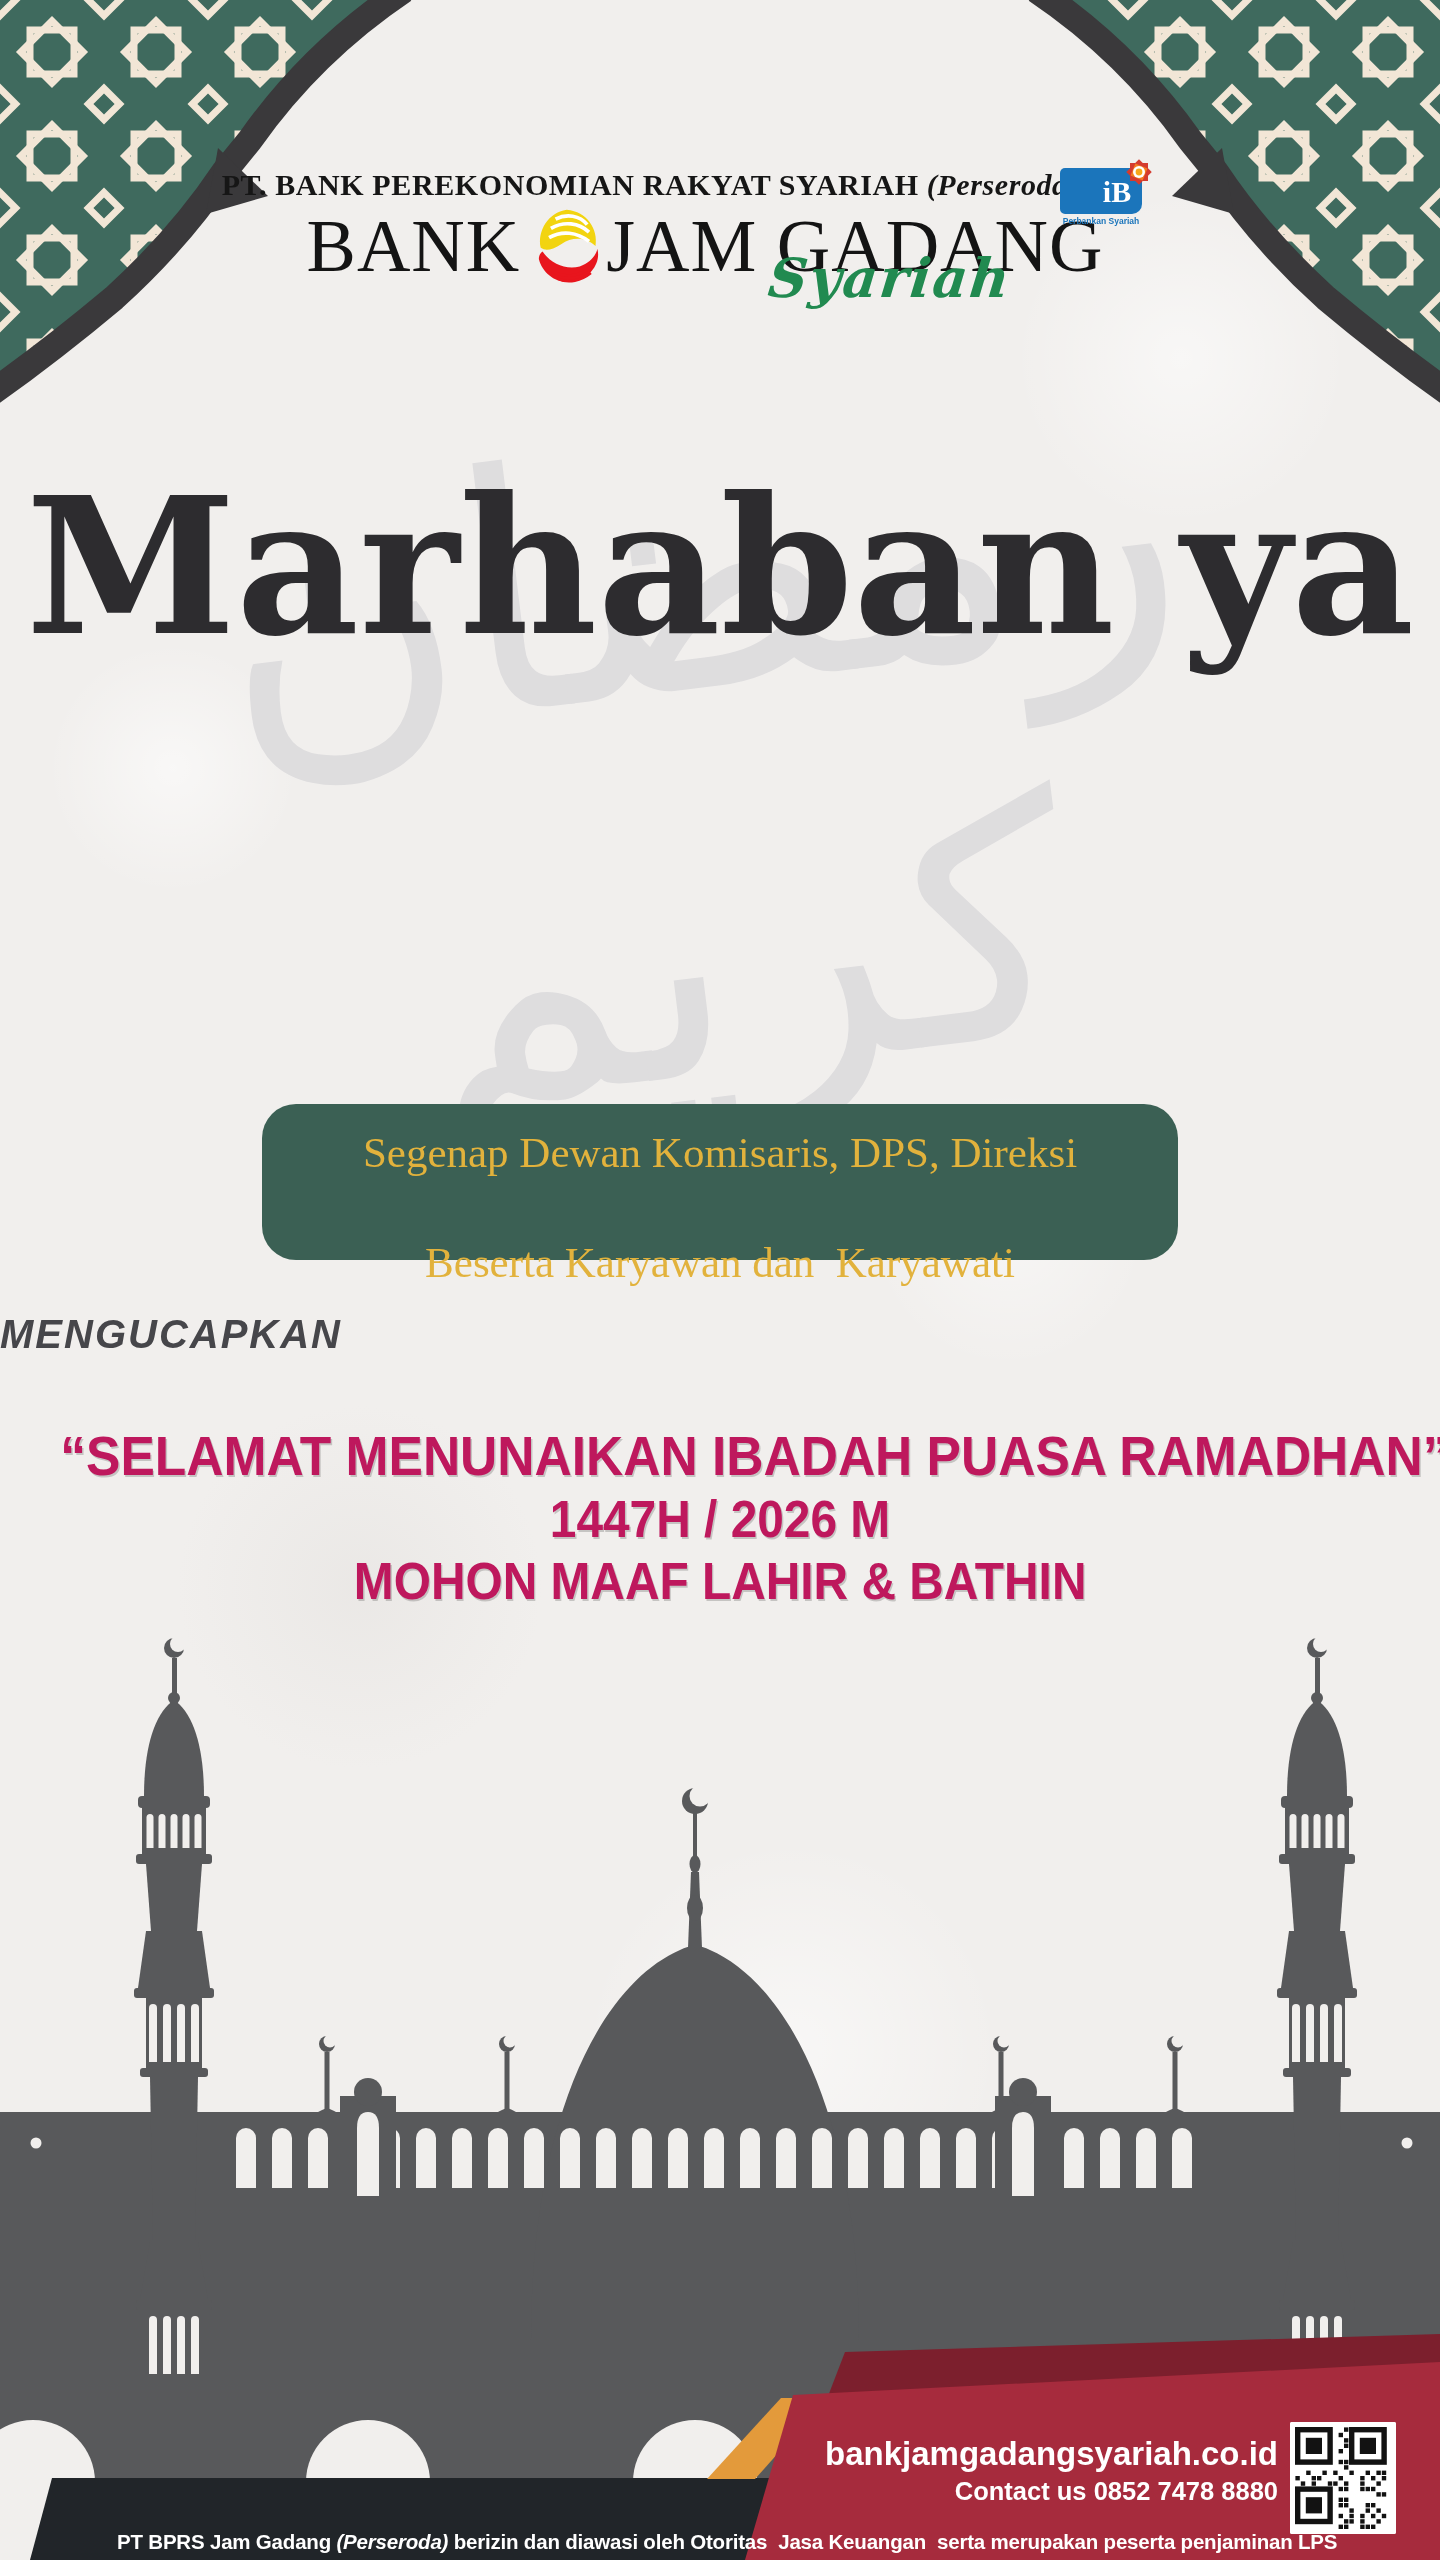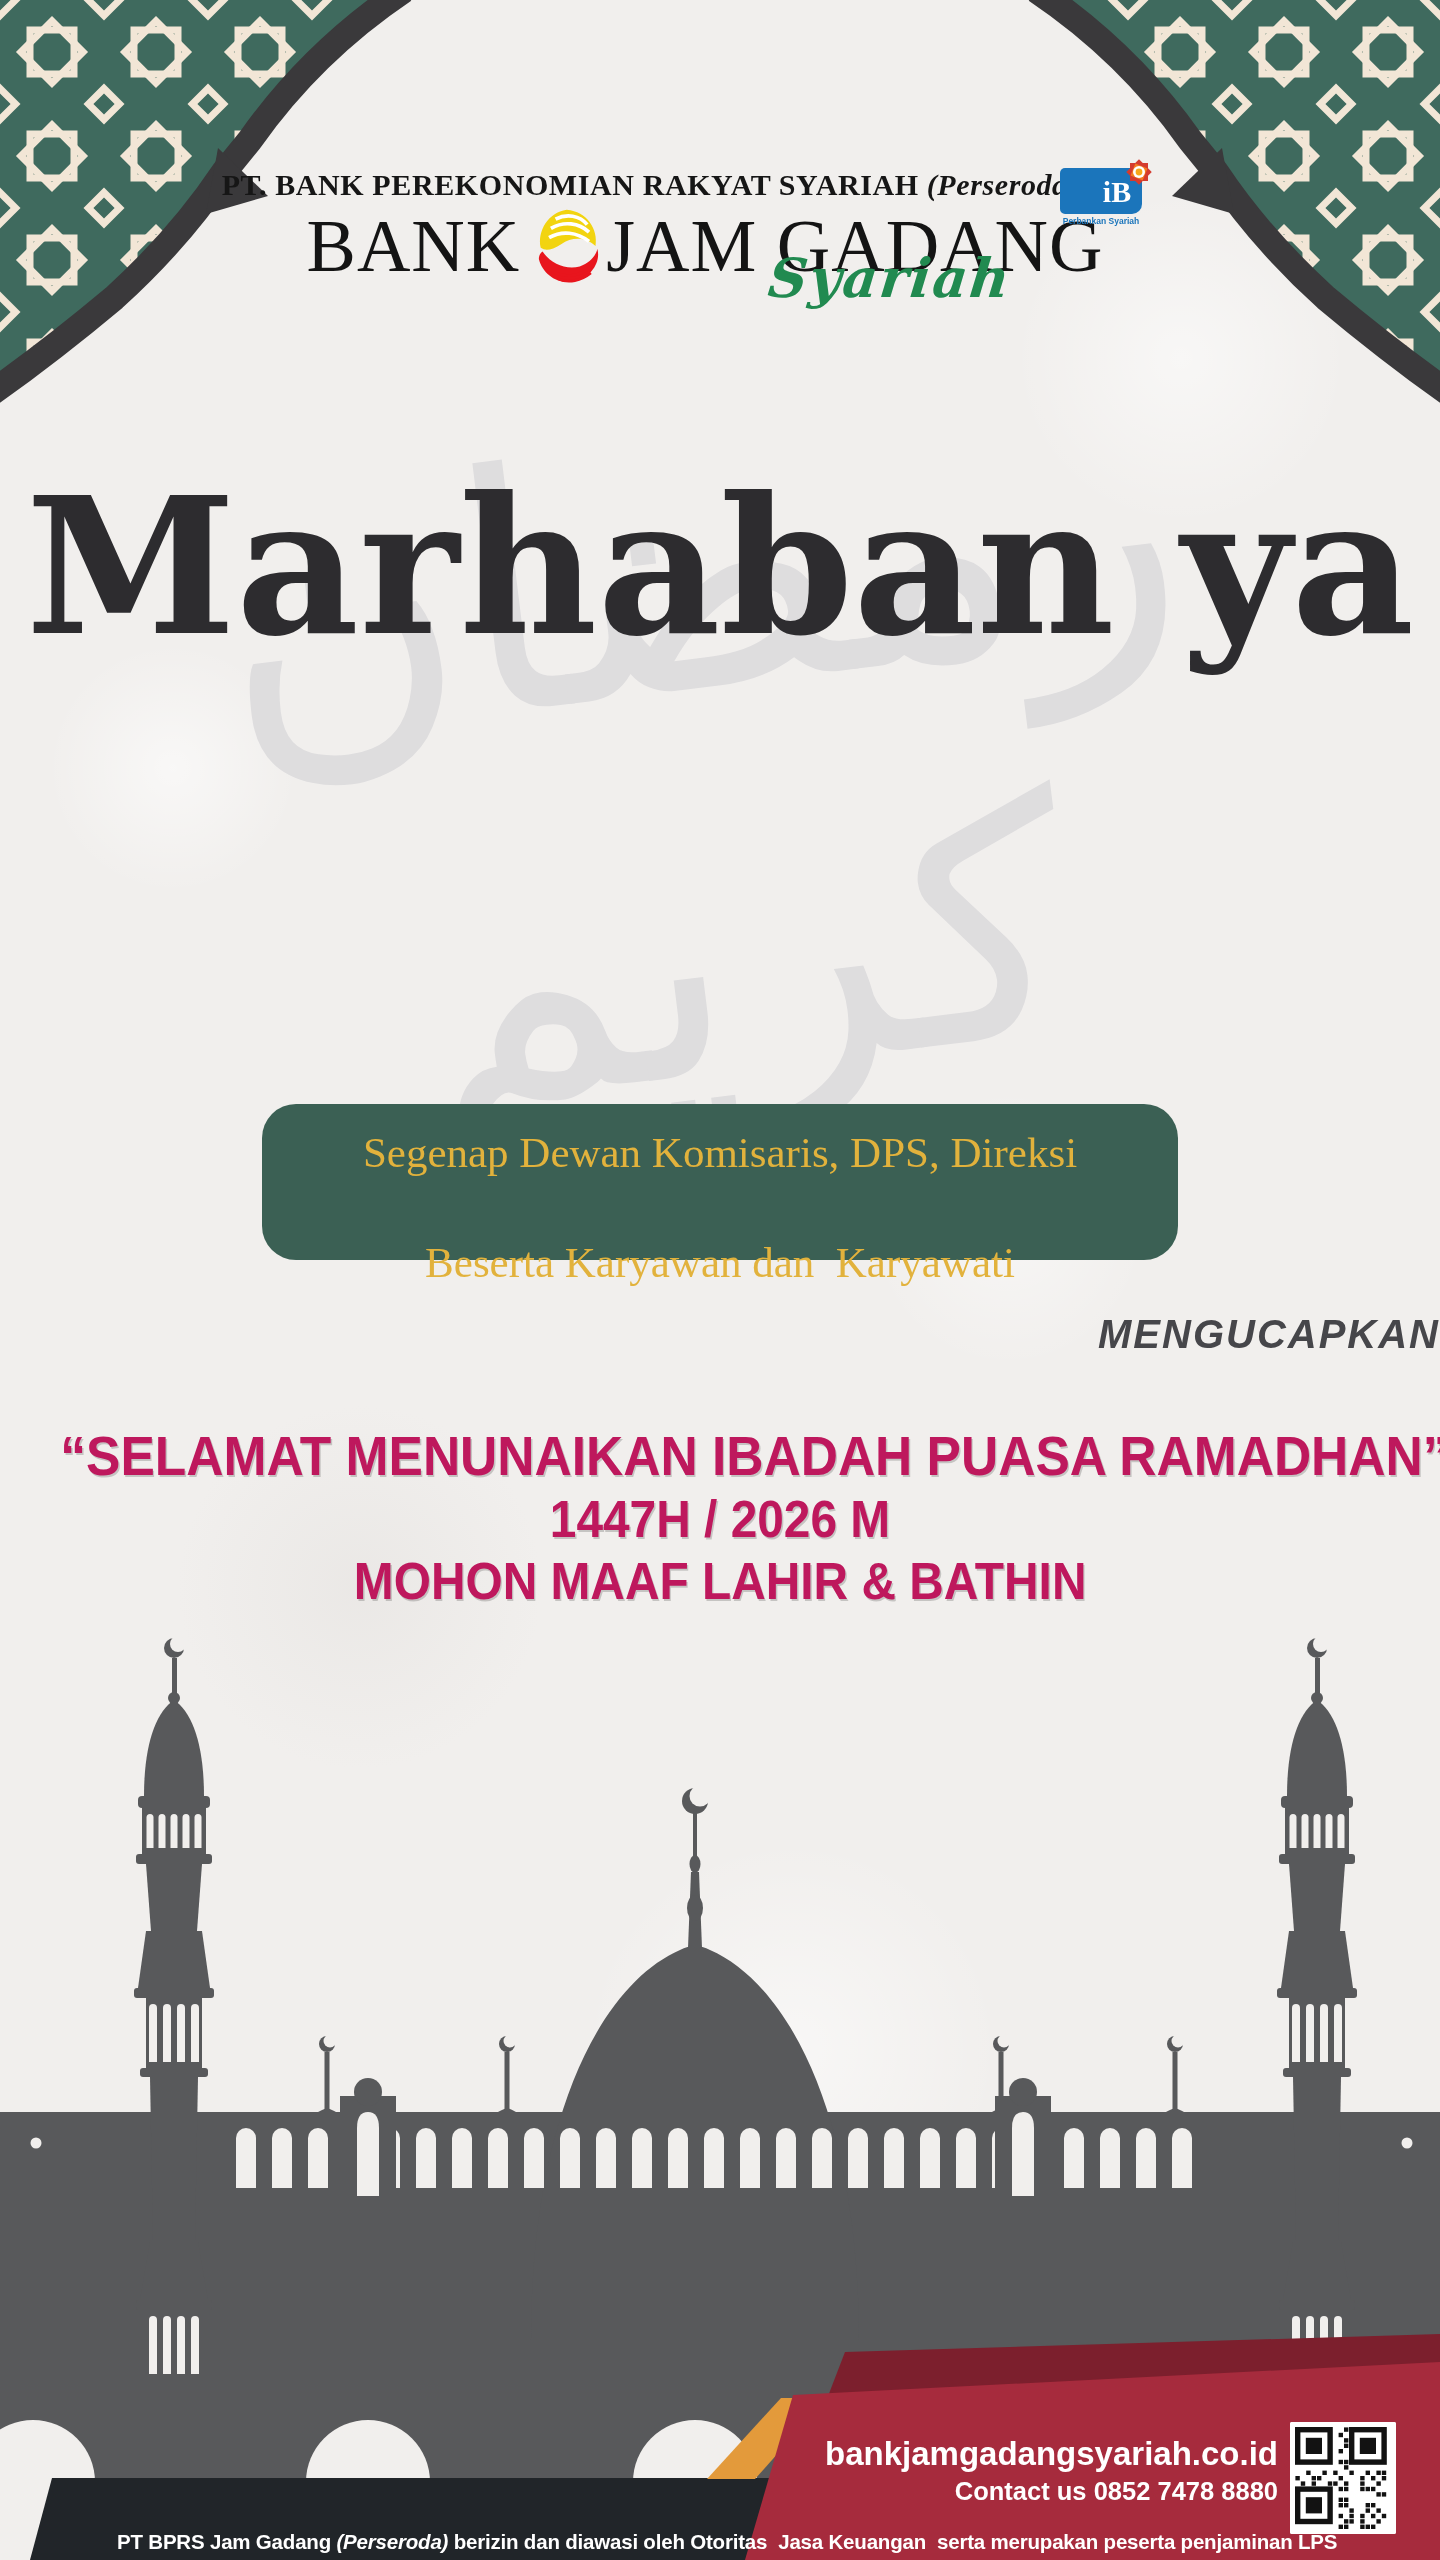--- a/index.html
+++ b/index.html
@@ -51,21 +51,21 @@
          font-size:190px;line-height:230px;}
   .title .l2{letter-spacing:8px;}
 
   
   .greetbox{left:262px;top:1104px;width:916px;height:156px;border-radius:34px;
             background:#3B6054;z-index:2;text-align:center;
             font-family:"Liberation Serif",serif;font-size:43px;color:#E2B23C;}
   .greetbox div{line-height:64px;margin-top:46px;}
   .greetbox .g1{margin-top:17px;}
 
-  .announce{left:0;top:1312px;width:1440px;text-align:right;z-index:2;
+  .announce{left:0;top:1312px;width:1440px;text-align:left;z-index:2;
             font-weight:bold;font-style:italic;font-size:40px;color:#46464A;
             letter-spacing:2px;}
 
   .message{left:0;top:1412px;width:1440px;text-align:center;z-index:2;
            font-weight:bold;color:#be185d;text-shadow:1.5px 1.5px 0 rgba(0,0,0,.18);margin-top:12px;}
   .message .m{display:inline-block;transform:scaleX(.92);white-space:nowrap;}
   .message .r1{font-size:56px;line-height:64px;}
   .message .r2{font-size:52px;line-height:62px;}
   .message .r3{font-size:52px;line-height:62px;}
 

